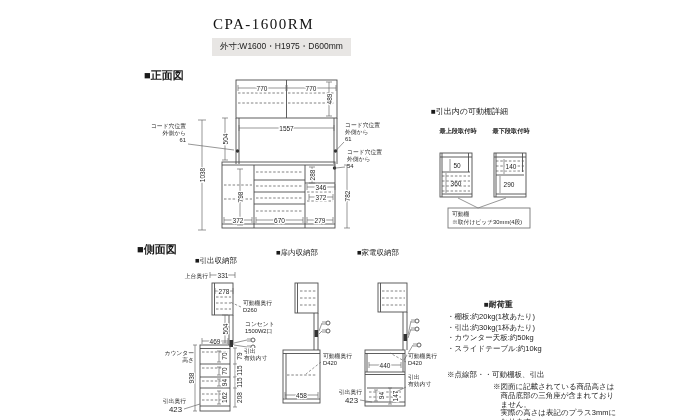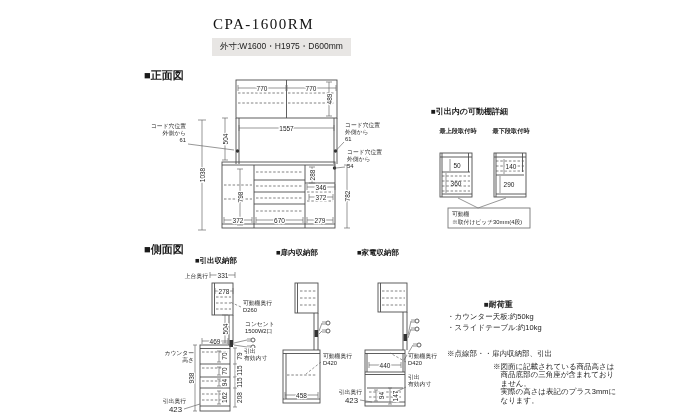--- a/index.html
+++ b/index.html
@@ -2,21 +2,21 @@
 <html><head>
 <meta charset="utf-8">
 <style>
   html,body{margin:0;padding:0;background:#fff;}
   #page{position:relative;width:668px;height:420px;background:#ffffff;overflow:hidden;
         font-family:"Liberation Sans",sans-serif;color:#1d1d1d;}
   .abs{position:absolute;}
   .title{font-family:"Liberation Serif",serif;font-size:15px;letter-spacing:1.5px;color:#111;}
   .sizebox{background:#e8e6e4;font-size:8.5px;padding:3px 8px;color:#222;white-space:nowrap;}
   .seclbl{font-size:11px;font-weight:bold;color:#1a1a1a;white-space:nowrap;}
-  .sublbl{font-size:7.5px;font-weight:bold;color:#1a1a1a;white-space:nowrap;}
+  .sublbl{font-size:7.5px;font-weight:normal;color:#1a1a1a;white-space:nowrap;}
   .noteblock{font-size:7.5px;line-height:10.4px;color:#222;white-space:nowrap;}
   .noteblock .t{font-weight:bold;font-size:8px;margin-bottom:2px;padding-left:37px;}
   .noteblock .gap{height:8px;}
   .noteblock .h{line-height:8.6px;margin-left:46px;}
   svg{position:absolute;overflow:visible;}
   svg path,svg rect,svg circle{stroke:#4d4d4d;stroke-width:0.9;fill:none;}
   svg .dash{stroke-dasharray:2.5 1.8;stroke-width:0.75;stroke:#5a5a5a;}
   svg .thin{stroke-width:0.7;stroke:#6a6a6a;}
   svg .fillb{fill:#333;stroke:none;}
   svg text{fill:#1d1d1d;stroke:none;font-family:"Liberation Sans",sans-serif;}
@@ -30,21 +30,21 @@
 </head>
 <body>
 
 <div id="page">
 
   <div class="abs title" style="left:213px;top:16px;">CPA-1600RM</div>
   <div class="abs sizebox" style="left:212px;top:38px;">外寸:W1600・H1975・D600mm</div>
 
   <div class="abs seclbl" style="left:144px;top:68px;">■正面図</div>
   <div class="abs sublbl" style="left:431px;top:106px;font-size:8px;">■引出内の可動棚詳細</div>
-  <div class="abs seclbl" style="left:144px;top:242px;">■側面図</div>
+  <div class="abs seclbl" style="left:137px;top:242px;">■側面図</div>
   <div class="abs sublbl" style="left:195px;top:256px;">■引出収納部</div>
   <div class="abs sublbl" style="left:276px;top:248px;">■扉内収納部</div>
   <div class="abs sublbl" style="left:357px;top:248px;">■家電収納部</div>
 
   <svg style="left:150px;top:72px;" width="270" height="168" viewBox="0 0 270 168">
     <g>
       <rect x="86" y="8" width="101" height="38"></rect>
       <path d="M136.5 8 V46"></path>
       <path class="dash" d="M88 21 H135 M138 21 H185 M88 31 H135 M138 31 H185"></path>
       <path class="thin" d="M88 13 V19 M88 16 H136 M136 13 V19"></path>
@@ -244,25 +244,27 @@
       <text class="sml" x="268" y="131">有効内寸</text>
       <path class="thin" d="M266 132 L256 137"></path>
       <text class="smr" x="222" y="139">引出奥行</text>
       <text class="smr big" x="218" y="148">423</text>
       <path class="thin" d="M220 145 L232 147"></path>
     </g>
   </svg>
 
   <div class="abs noteblock" style="left:447px;top:300px;">
     <div class="t">■耐荷重</div>
+    <div>・棚板:約20kg(1枚あたり)</div>
+    <div>・引出:約30kg(1杯あたり)</div>
     <div>・カウンター天板:約50kg</div>
     <div>・スライドテーブル:約10kg</div>
     <div class="gap"></div>
     <div class="gap"></div>
-    <div>※点線部・・扉内収納部、引出</div>
+    <div>※点線部・・可動棚板、引出</div>
     <div class="gap" style="height:3px;"></div>
     <div class="h">※図面に記載されている商品高さは</div>
     <div class="h">　商品底部の三角座が含まれており</div>
     <div class="h">　ません。</div>
     <div class="h">　実際の高さは表記のプラス3mmに</div>
     <div class="h">　なります。</div>
   </div>
 
 </div>
 

